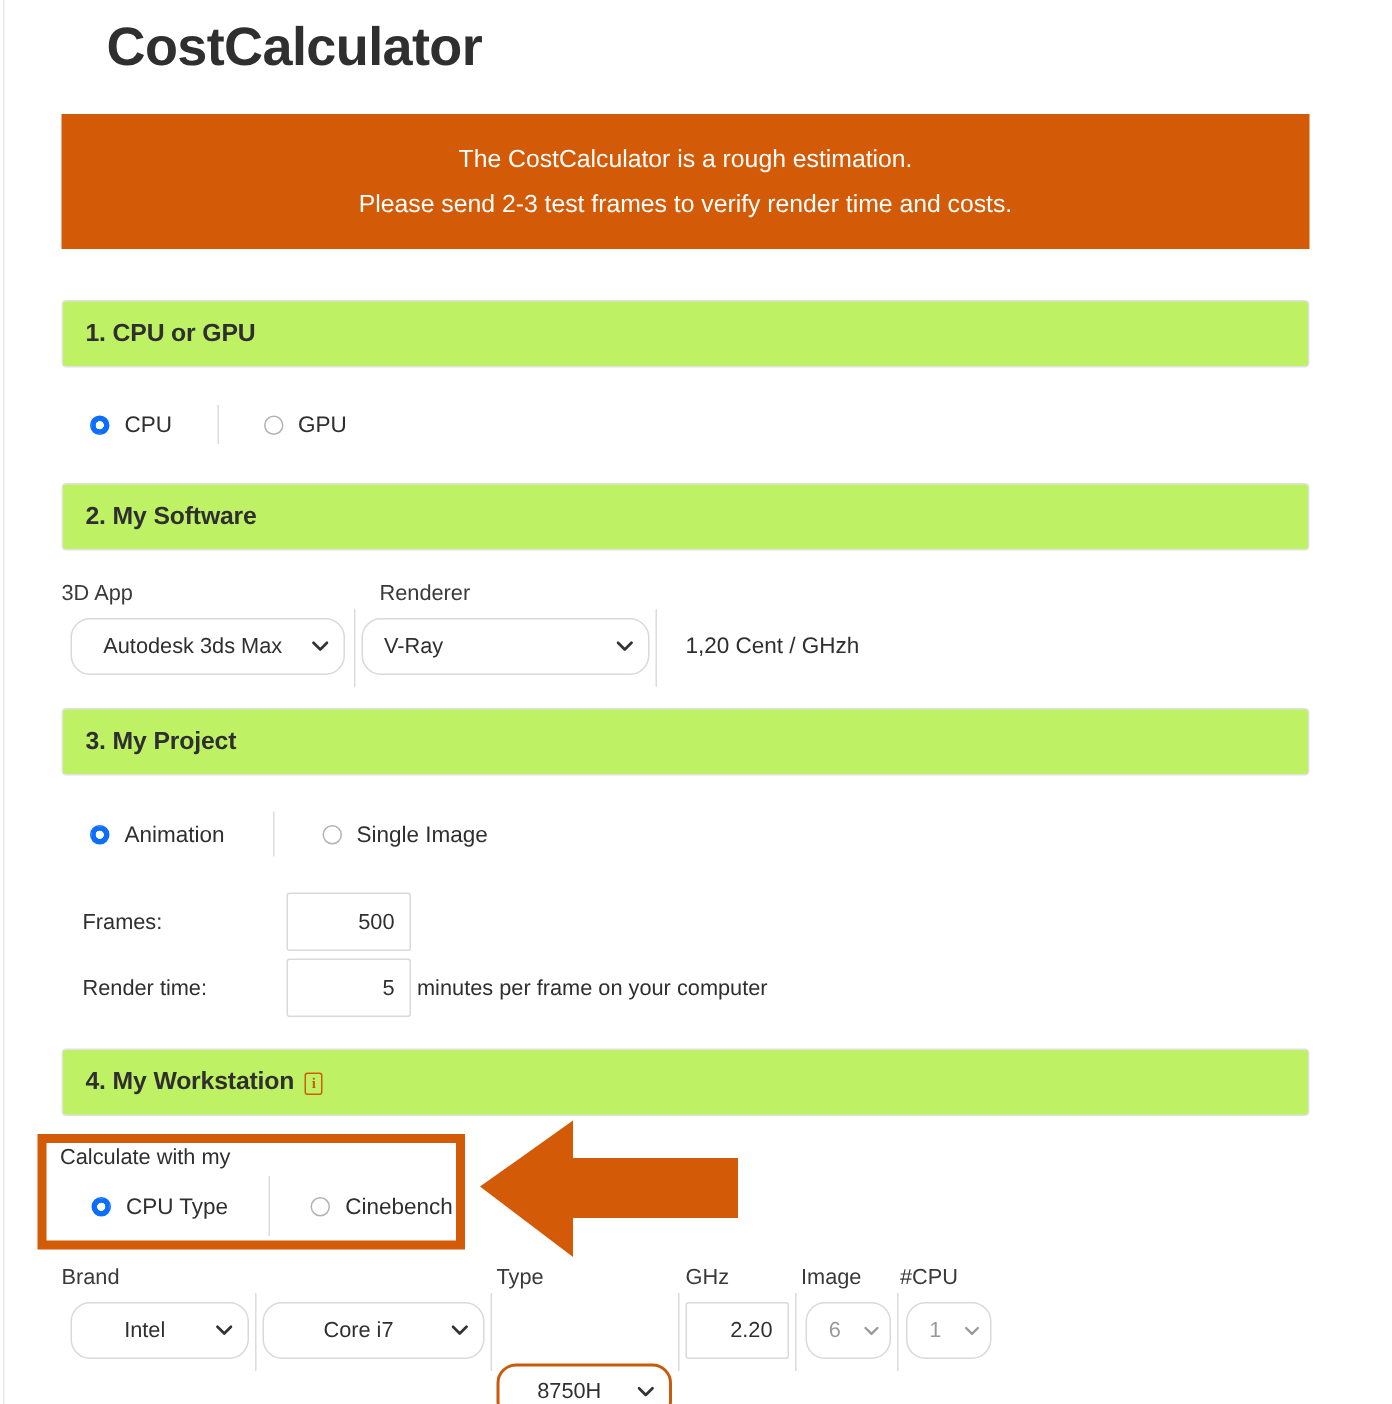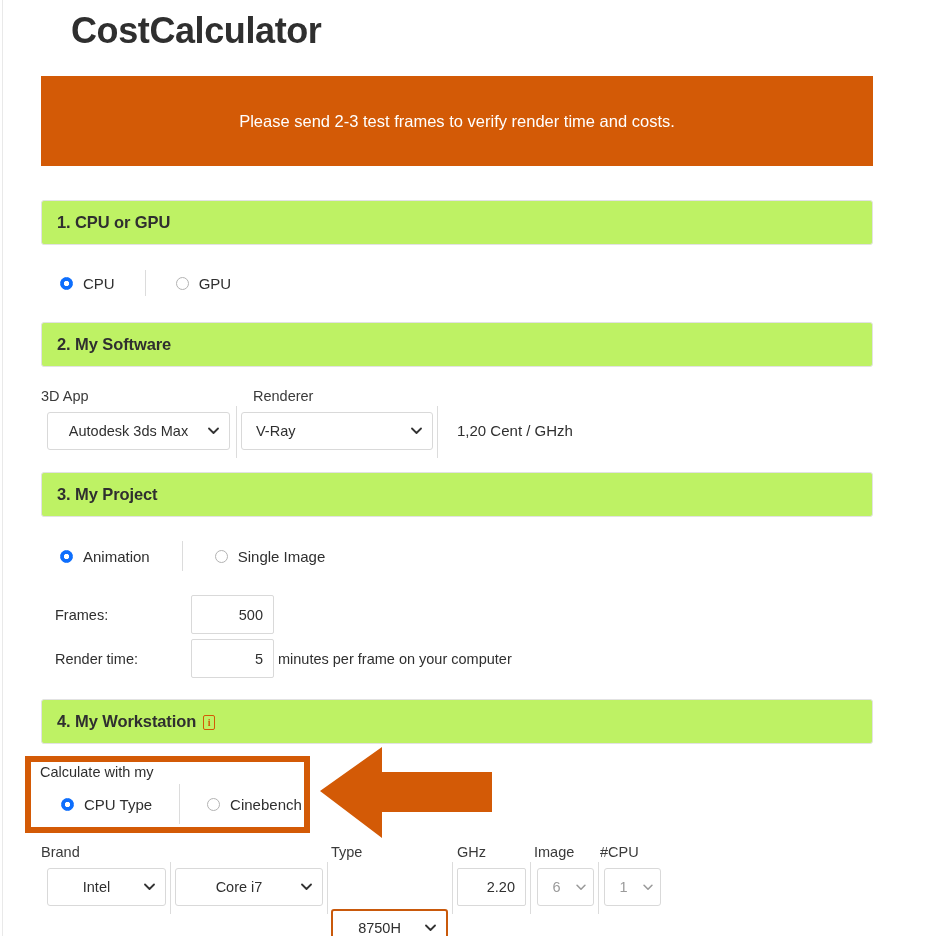--- a/index.html
+++ b/index.html
@@ -159,21 +159,21 @@
     color: #3a3a3a;
     white-space: nowrap;
   }
 
   
   .sel {
     position: absolute;
     box-sizing: border-box;
     border: 1px solid #d9d9d9;
     background: #ffffff;
-    border-radius: 3px;
+    border-radius: 13px;
     display: flex;
     align-items: center;
     height: 38px;
   }
   .sel.accent { border: 2px solid #c9590b; }
   .sel-text {
     flex: 1;
     font-size: 14.5px;
     color: #2f2f2f;
     text-align: center;
@@ -248,20 +248,21 @@
 </head>
 <body>
 
 <div class="page-edge-left"></div>
 
 <div class="page">
 
   <div class="page-title">CostCalculator</div>
 
   <div class="notice-banner">
+    <div class="notice-line">The CostCalculator is a rough estimation.</div>
     <div class="notice-line">Please send 2-3 test frames to verify render time and costs.</div>
   </div>
 
   <div class="section-header" style="top:200px;">
     <span class="section-header-text">1. CPU or GPU</span>
   </div>
 
   <div class="radio-row" style="left:60px; top:272px; height:22px;">
     <div class="radio-opt">
       <span class="radio-dot on"></span>

